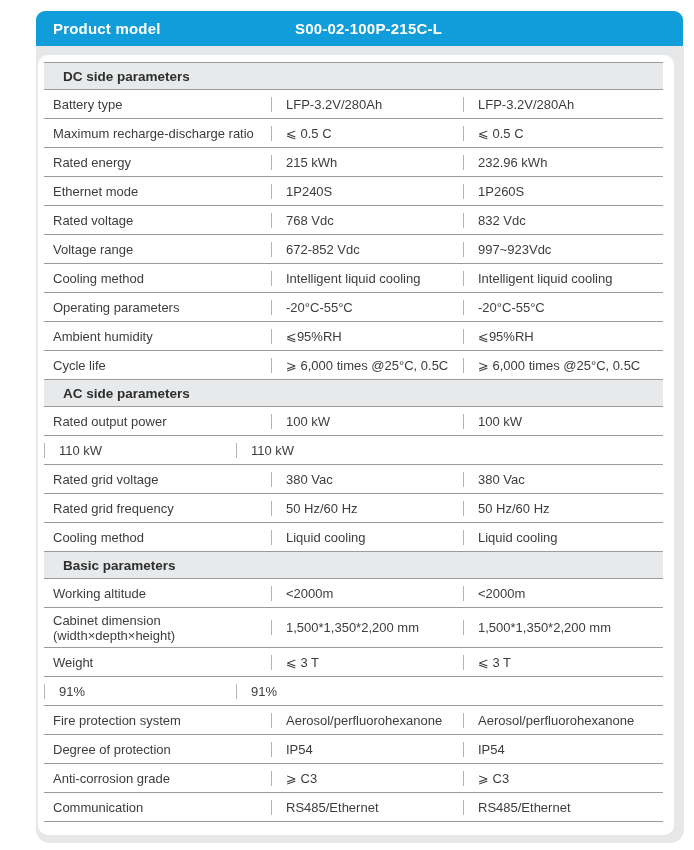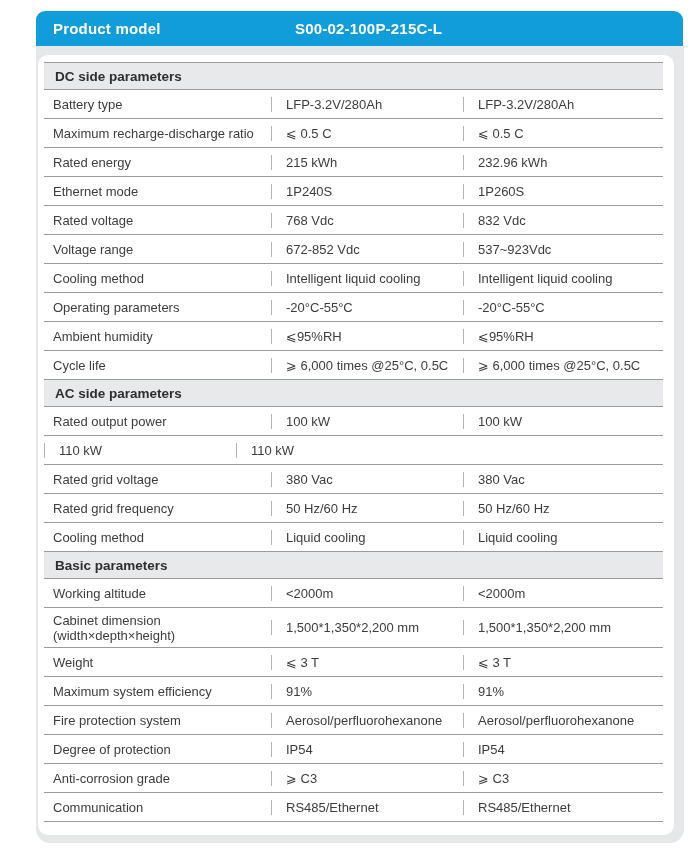--- a/index.html
+++ b/index.html
@@ -31,21 +31,21 @@
   }
   .spec-table {
     position:absolute; left:6px; top:7px; width:619px;
     border-top:1px solid var(--line,#9b9b9b);
   }
 
   .section-bar {
     height:27px; box-sizing:border-box;
     background:var(--section-bg,#e7e9eb);
     border-bottom:1px solid var(--line,#9b9b9b);
-    display:flex; align-items:center; padding-left:11px;
+    display:flex; align-items:center; padding-left:19px;
   }
   .section-bar span { font-size:13.5px; font-weight:700; color:#2e2e2e; }
 
   .spec-row {
     display:flex; height:29px; box-sizing:border-box;
     border-bottom:1px solid var(--line,#9b9b9b);
     align-items:center; font-size:13px; color:var(--text,#3d3d3d);
   }
   .spec-row.tall { height:40px; }
 
@@ -106,21 +106,21 @@
             <div>Rated voltage</div>
           </div>
           <div class="cell c-val c-val1">768 Vdc</div>
           <div class="cell c-val c-val2">832 Vdc</div>
         </div>
         <div class="spec-row">
           <div class="cell c-label">
             <div>Voltage range</div>
           </div>
           <div class="cell c-val c-val1">672-852 Vdc</div>
-          <div class="cell c-val c-val2">537~923Vdc</div>
+          <div class="cell c-val c-val2">997~923Vdc</div>
         </div>
         <div class="spec-row">
           <div class="cell c-label">
             <div>Cooling method</div>
           </div>
           <div class="cell c-val c-val1">Intelligent liquid cooling</div>
           <div class="cell c-val c-val2">Intelligent liquid cooling</div>
         </div>
         <div class="spec-row">
           <div class="cell c-label">
@@ -197,23 +197,20 @@
           <div class="cell c-val c-val2">1,500*1,350*2,200 mm</div>
         </div>
         <div class="spec-row">
           <div class="cell c-label">
             <div>Weight</div>
           </div>
           <div class="cell c-val c-val1">⩽ 3 T</div>
           <div class="cell c-val c-val2">⩽ 3 T</div>
         </div>
         <div class="spec-row">
-          <div class="cell c-label">
-            <div>Maximum system efficiency</div>
-          </div>
           <div class="cell c-val c-val1">91%</div>
           <div class="cell c-val c-val2">91%</div>
         </div>
         <div class="spec-row">
           <div class="cell c-label">
             <div>Fire protection system</div>
           </div>
           <div class="cell c-val c-val1">Aerosol/perfluorohexanone</div>
           <div class="cell c-val c-val2">Aerosol/perfluorohexanone</div>
         </div>

